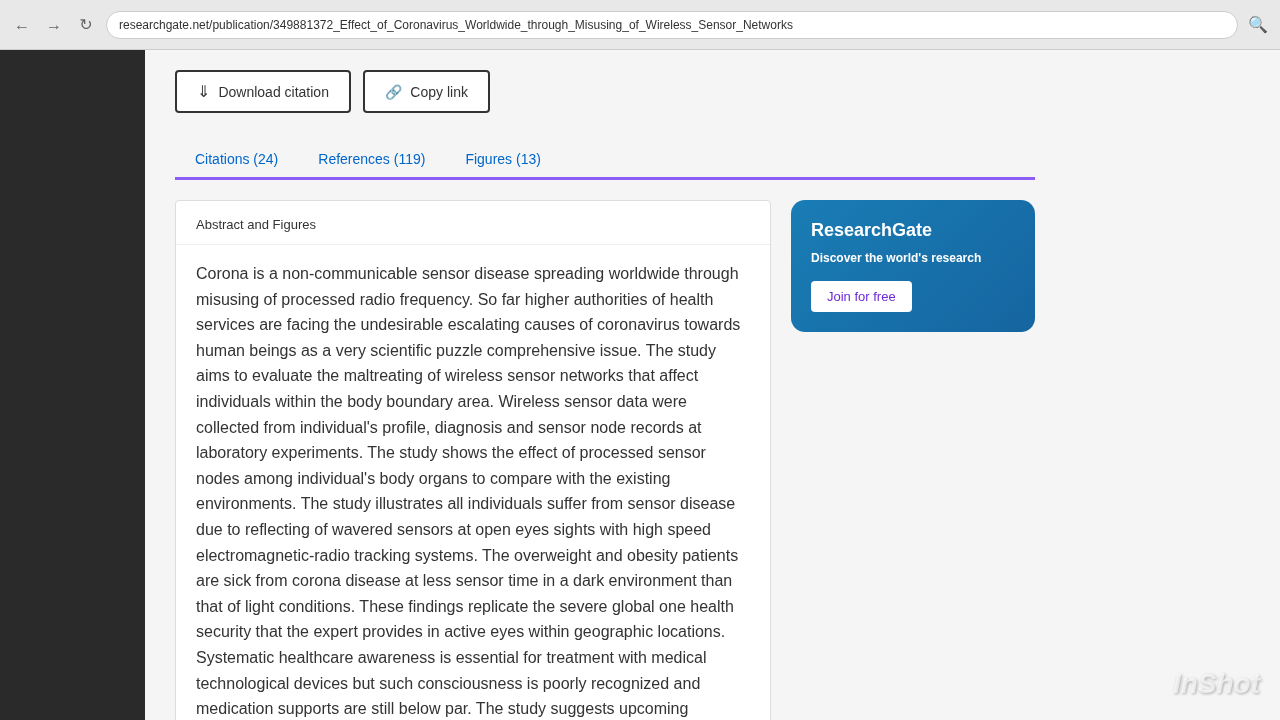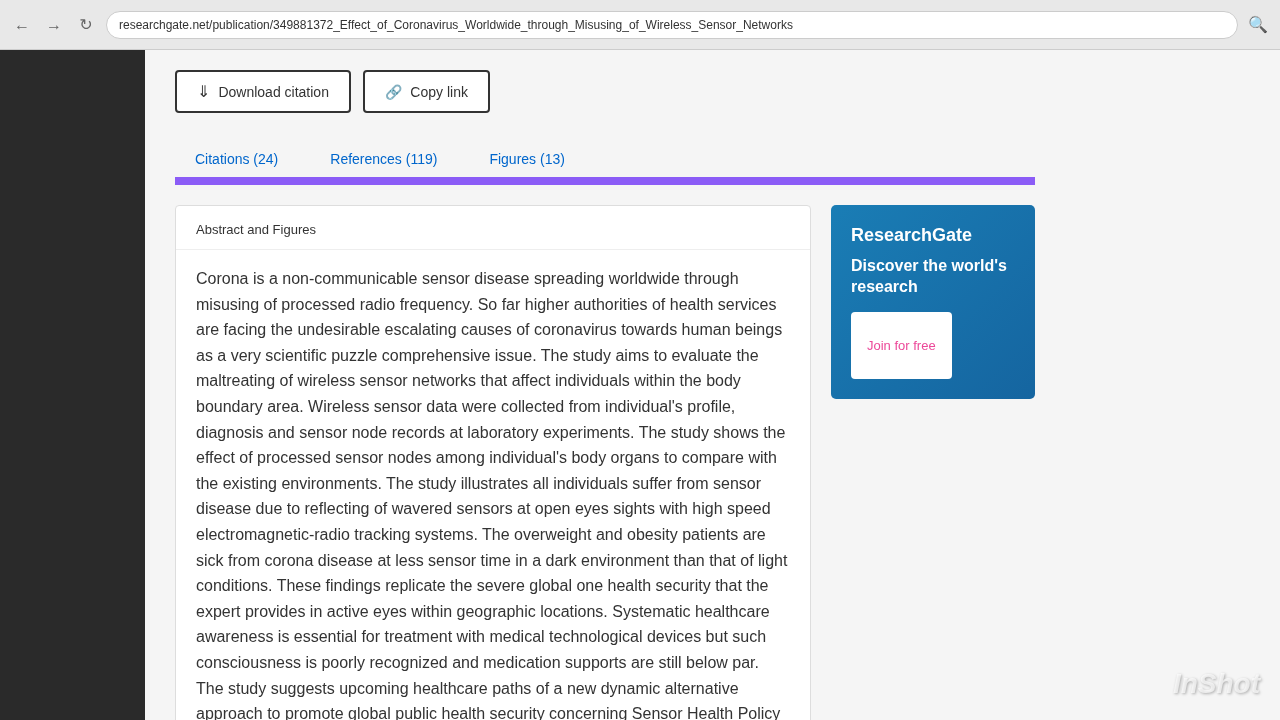--- a/index.html
+++ b/index.html
@@ -108,22 +108,22 @@
       background: white;
       cursor: pointer;
       font-size: 14px;
       color: #333;
       font-weight: 500;
     }
 
     
     .tab-nav {
       display: flex;
-      gap: 12px;
-      border-bottom: 8px solid #8b5cf6;
+      gap: 0;
+      border-bottom: 3px solid #8b5cf6;
       margin-bottom: 0;
     }
 
     .tab-item {
       padding: 10px 20px;
       cursor: pointer;
       font-size: 14px;
       color: #0066cc;
       text-decoration: none;
       position: relative;
@@ -232,38 +232,38 @@
       display: flex;
       align-items: center;
       justify-content: center;
       font-size: 11px;
       font-weight: bold;
       color: #333;
     }
 
     
     .rg-card {
-      width: 204px;
+      width: 244px;
       flex-shrink: 0;
       background: linear-gradient(135deg, #1a7db5, #1565a0);
-      border-radius: 5px;
+      border-radius: 14px;
       padding: 20px;
       color: white;
       height: fit-content;
     }
 
     .rg-card h3 {
       font-size: 18px;
       font-weight: bold;
       margin-bottom: 10px;
       color: white;
     }
 
     .rg-card h4 {
-      font-size: 16px;
+      font-size: 12px;
       font-weight: bold;
       margin-bottom: 14px;
       line-height: 1.3;
     }
 
     .rg-card ul {
       list-style: none;
       margin-bottom: 18px;
     }
 
@@ -275,24 +275,24 @@
       gap: 6px;
     }
 
     .rg-card ul li::before {
       content: "•";
       font-size: 16px;
     }
 
     .btn-join {
       background: white;
-      color: #ec4899;
+      color: #6d28d9;
       border: none;
       border-radius: 4px;
-      padding: 26px 16px;
+      padding: 8px 16px;
       font-size: 13px;
       cursor: pointer;
       font-weight: 500;
     }
 
     
     .watermark {
       position: absolute;
       bottom: 20px;
       right: 20px;

